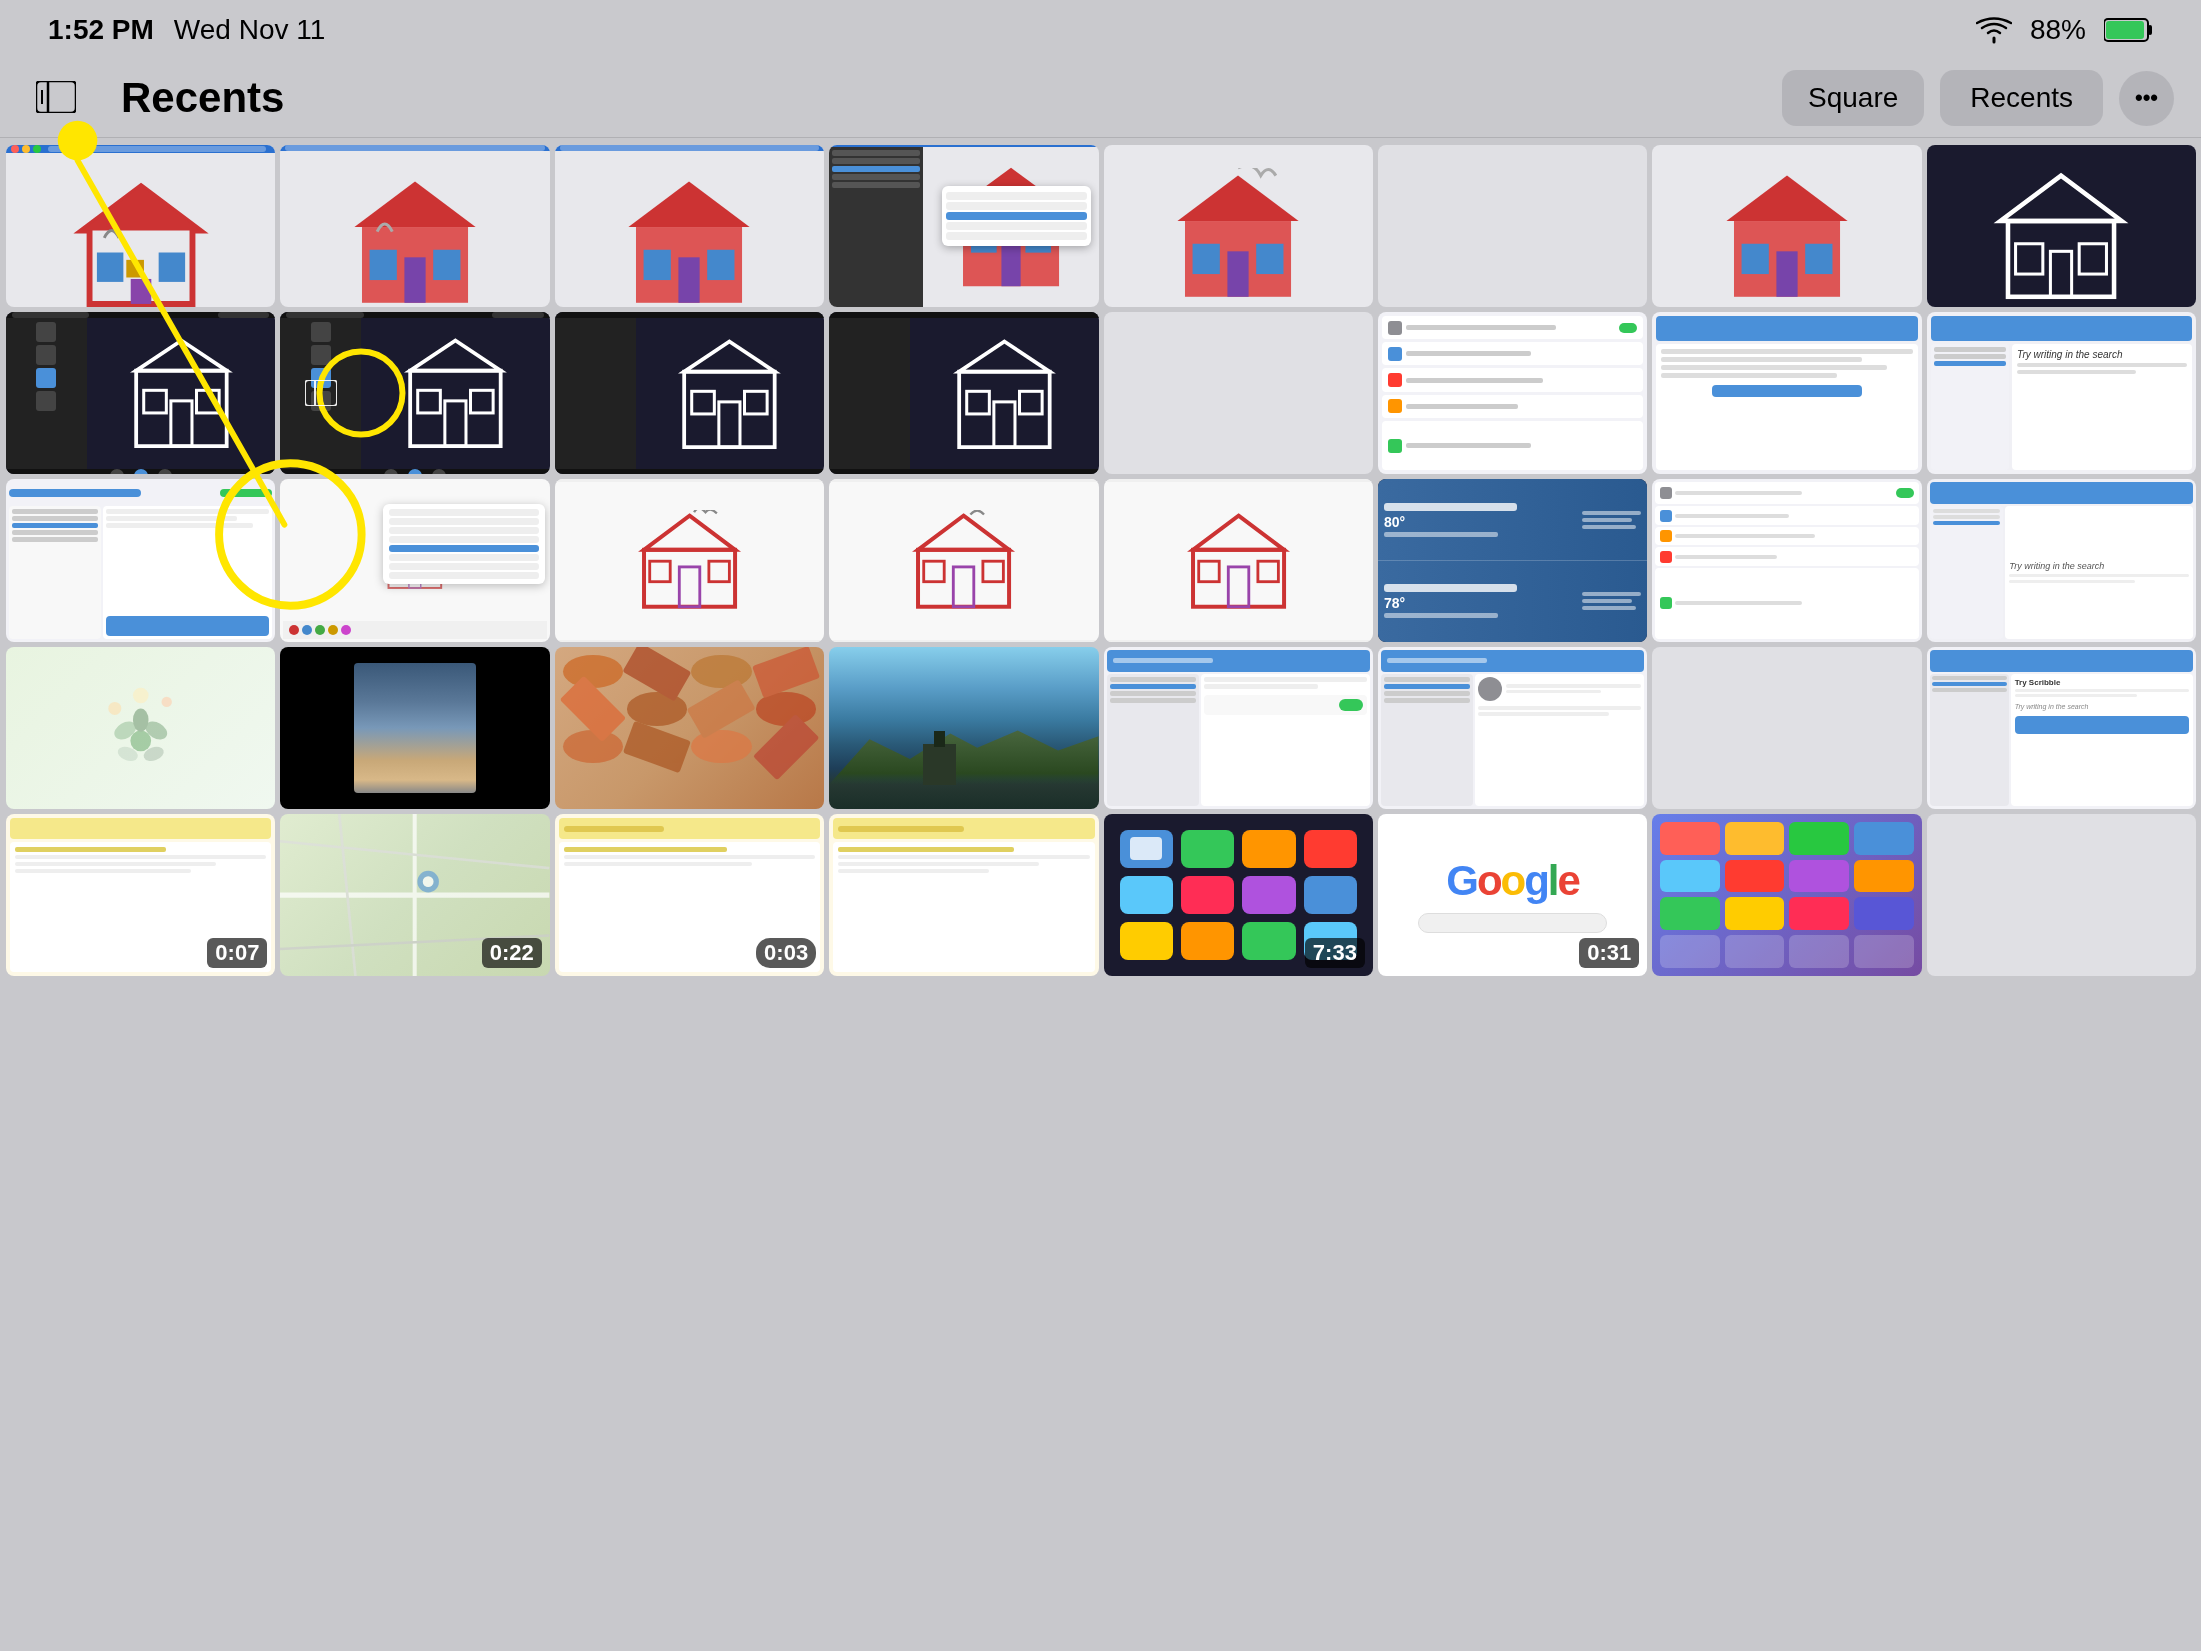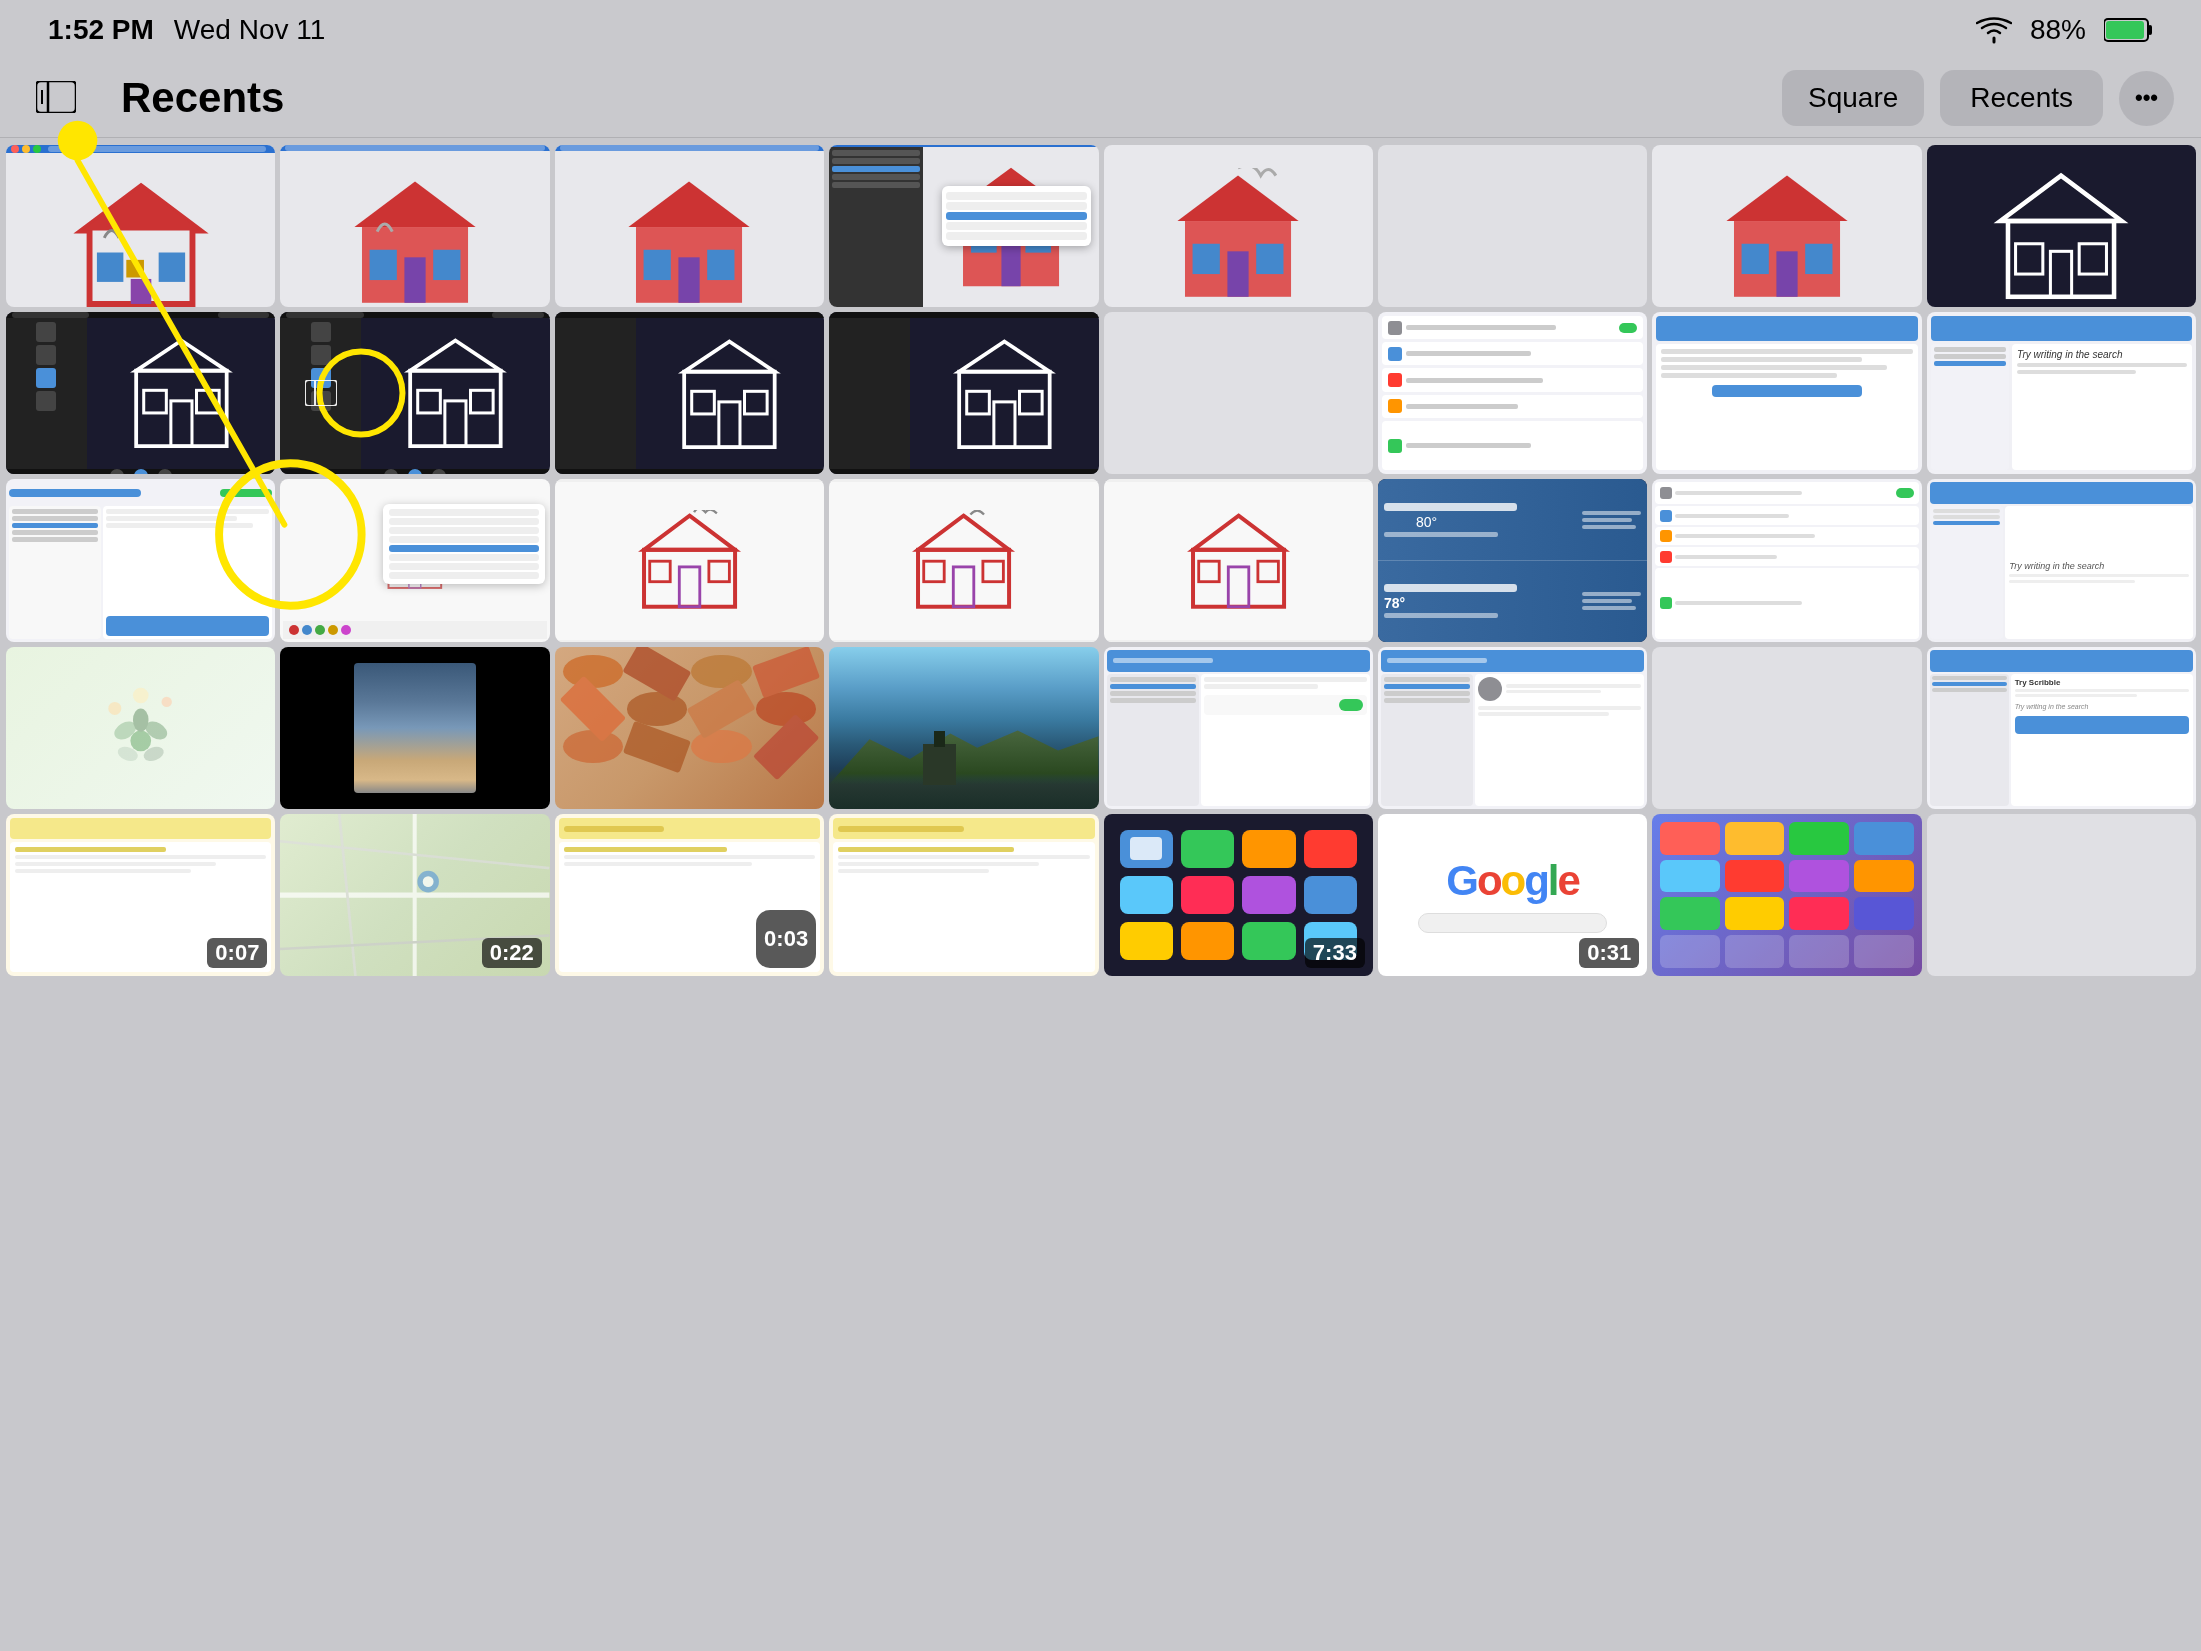--- a/index.html
+++ b/index.html
@@ -472,21 +472,21 @@
       </svg>
     </div>
     <div style="height:10%;background:#f0f0f0;"></div>
   </div>
 
   <div style="background:#1a1a2e;border-radius:8px;overflow:hidden;display:flex;flex-direction:column;">
 
     <div style="flex:1;background:linear-gradient(90deg,#3a6aa0,#2a5a90);display:flex;align-items:center;padding:6px;gap:8px;border-bottom:1px solid rgba(255,255,255,0.2);">
       <div style="flex:1;">
         <div style="height:8px;background:rgba(255,255,255,0.8);border-radius:3px;width:70%;margin-bottom:3px;"></div>
-        <div style="font-size:14px;color:#fff;font-weight:400;margin-left:32px;">80°</div>
+        <div style="font-size:14px;color:#fff;font-weight:700;">80°</div>
         <div style="height:5px;background:rgba(255,255,255,0.5);border-radius:2px;width:60%;margin-top:2px;"></div>
       </div>
       <div style="display:flex;flex-direction:column;gap:3px;">
         <div style="height:4px;background:rgba(255,255,255,0.5);border-radius:2px;width:59px;"></div>
         <div style="height:4px;background:rgba(255,255,255,0.5);border-radius:2px;width:50px;"></div>
         <div style="height:4px;background:rgba(255,255,255,0.5);border-radius:2px;width:54px;"></div>
       </div>
     </div>
 
     <div style="flex:1;background:linear-gradient(90deg,#3a6aa0,#2a5a90);display:flex;align-items:center;padding:6px;gap:8px;">
@@ -693,21 +693,21 @@
       <div style="width:40%;height:6px;background:#e0c850;border-radius:3px;"></div>
     </div>
     <div style="flex:1;background:#fff;border-radius:4px;padding:5px;display:flex;flex-direction:column;gap:3px;">
       <div style="height:5px;background:#e0d060;border-radius:2px;width:65%;"></div>
       <div style="height:4px;background:#eee;border-radius:2px;"></div>
       <div style="height:4px;background:#eee;border-radius:2px;width:75%;"></div>
     </div>
     <div style="
       position:absolute;bottom:8px;right:8px;
       background:rgba(0,0,0,0.65);color:#fff;font-size:22px;font-weight:600;
-      border-radius:14px;padding:16px 8px;">0:03</div>
+      border-radius:14px;padding:2px 8px;">0:03</div>
   </div>
 
   <div style="background:#fef9e7;border-radius:8px;overflow:hidden;display:flex;flex-direction:column;padding:4px;">
     <div style="height:14%;background:#f5e88a;border-radius:4px;margin-bottom:3px;display:flex;align-items:center;padding:0 5px;">
       <div style="width:50%;height:6px;background:#e0c850;border-radius:3px;"></div>
     </div>
     <div style="flex:1;background:#fff;border-radius:4px;padding:5px;display:flex;flex-direction:column;gap:3px;">
       <div style="height:5px;background:#e0d060;border-radius:2px;width:70%;"></div>
       <div style="height:4px;background:#eee;border-radius:2px;"></div>
       <div style="height:4px;background:#eee;border-radius:2px;width:80%;"></div>

